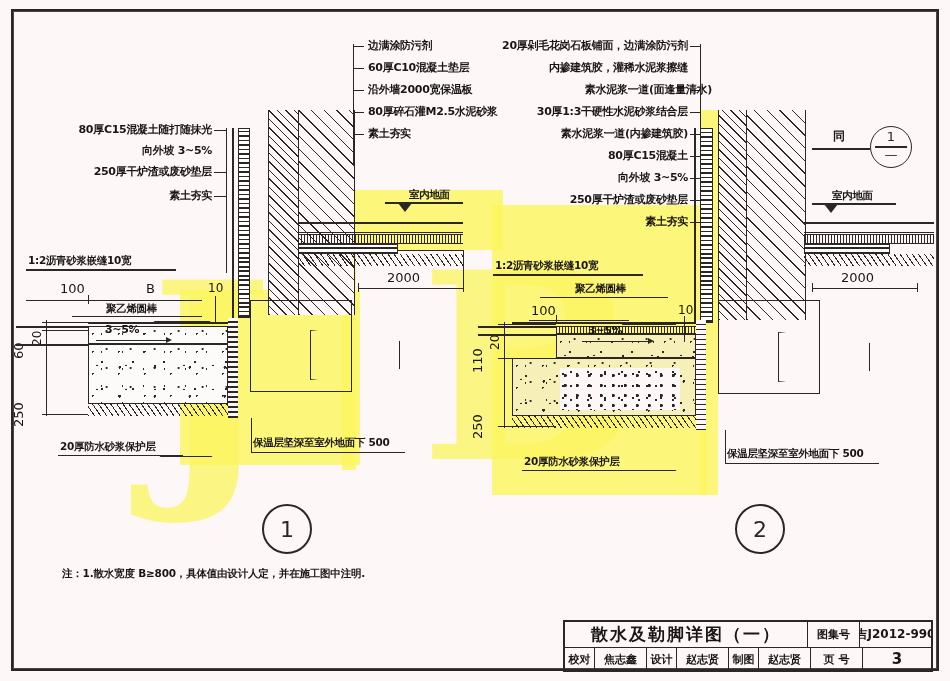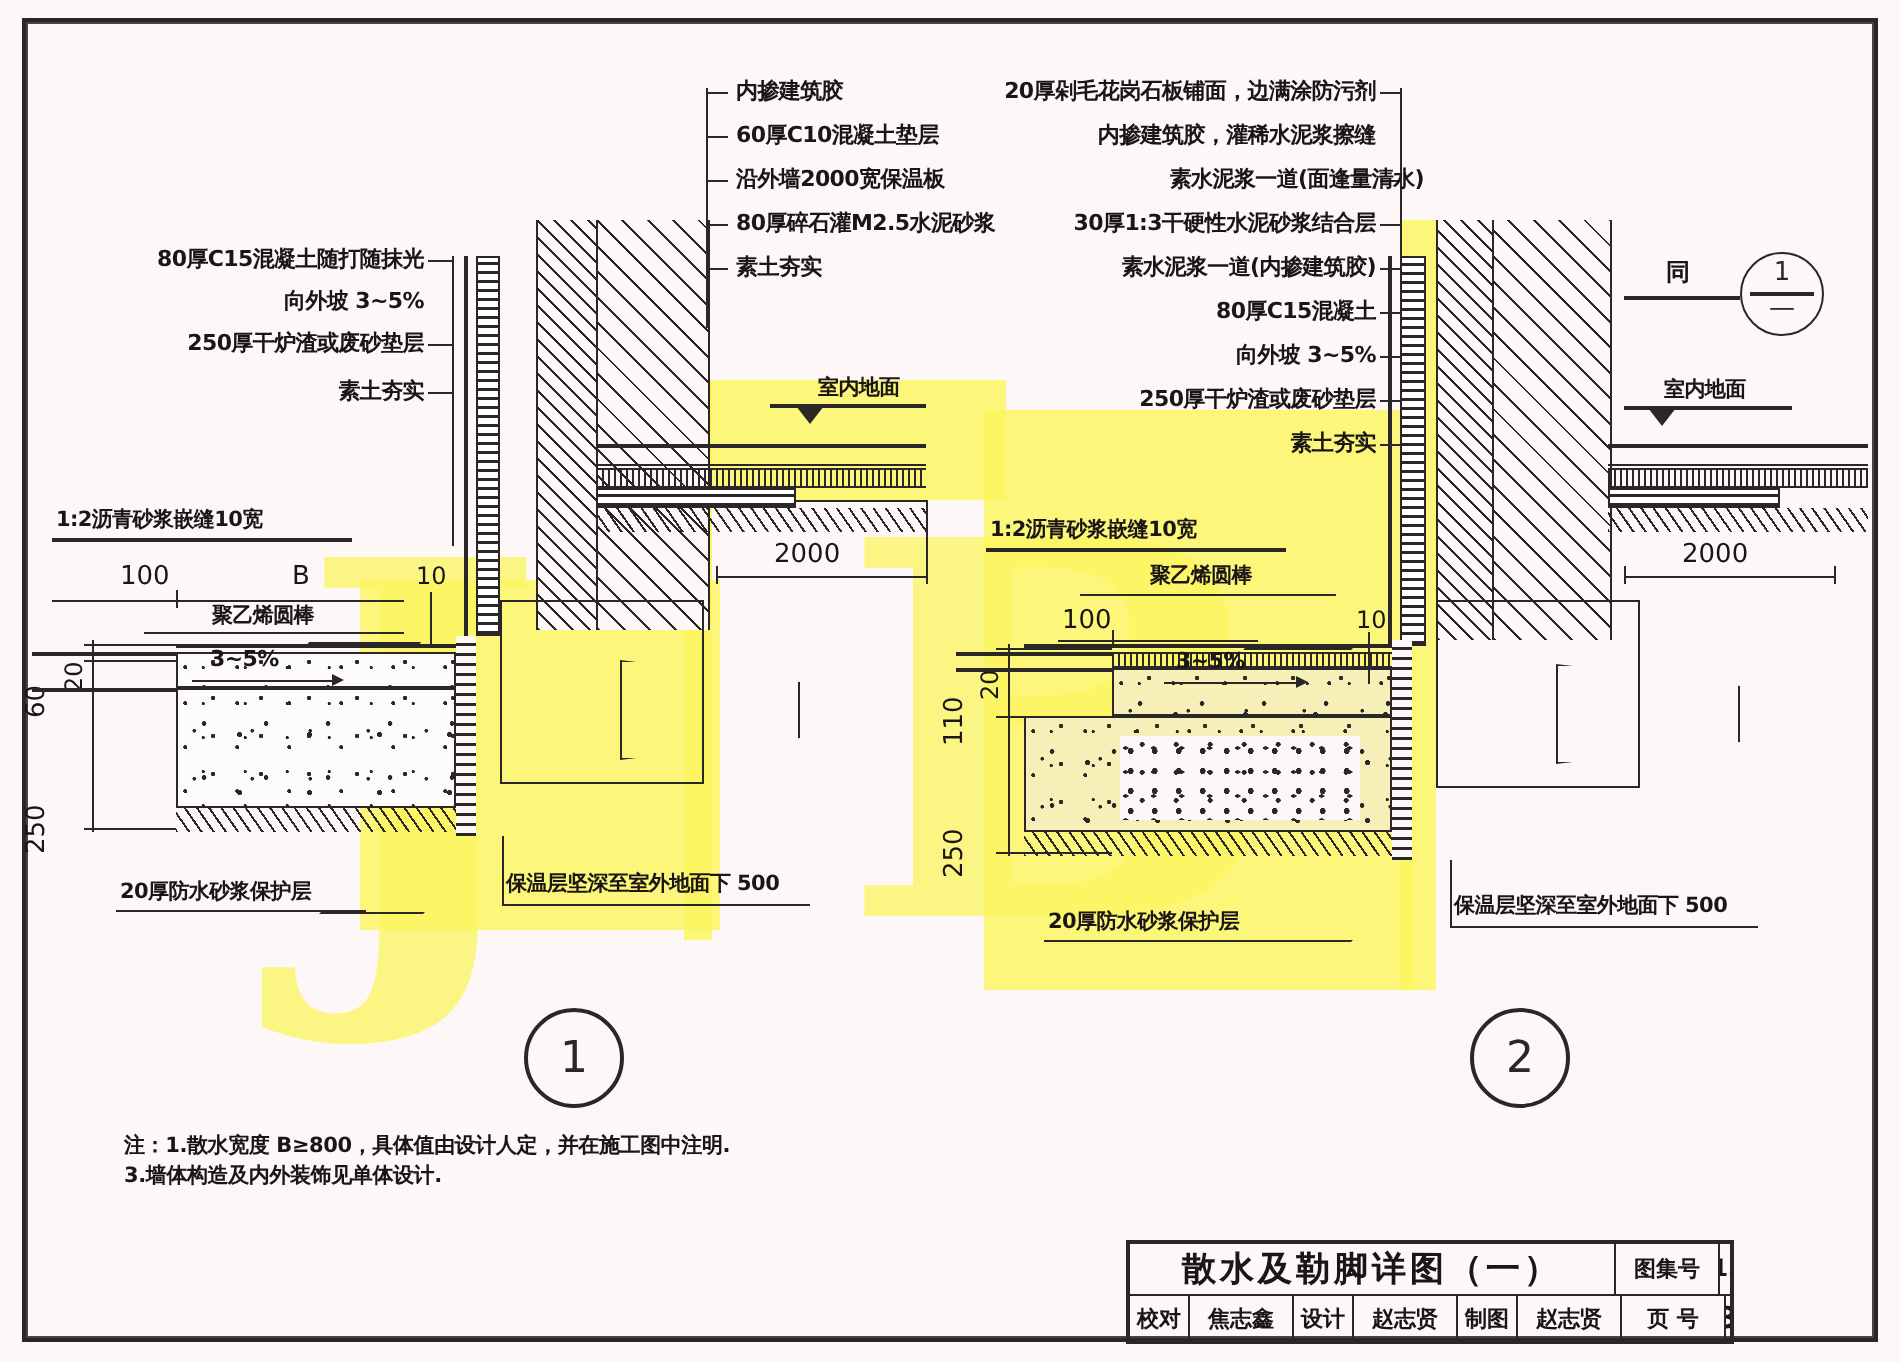--- a/index.html
+++ b/index.html
@@ -169,21 +169,21 @@
     font-size: 10.5px;
     color: #1a1616;
     font-weight: bold;
     line-height: 1.45;
     letter-spacing: -0.2px;
   }
   
   #titleblock {
     position: absolute;
     left: 563px; top: 620px;
-    width: 304px; height: 52px;
+    width: 370px; height: 52px;
     border: 2px solid #2b2726;
     box-sizing: border-box;
     display: flex;
     flex-direction: column;
   }
   #tb-row1 { display: flex; flex: 1.15; border-bottom: 1.5px solid #2b2726; }
   #tb-row2 { display: flex; flex: 1; }
   .tb-cell {
     display: flex;
     align-items: center;
@@ -282,21 +282,21 @@
   <div class="lbl r" style="left:0px; top:166px; width:212px;">250厚干炉渣或废砂垫层</div>
   <div class="lbl r" style="left:0px; top:190px; width:212px;">素土夯实</div>
 
   <div class="ln vl" style="left:353px; top:44px; width:1px; height:120px;"></div>
   <div class="ln hl" style="left:353px; top:46px; width:11px;"></div>
   <div class="ln hl" style="left:353px; top:68px; width:11px;"></div>
   <div class="ln hl" style="left:353px; top:90px; width:11px;"></div>
   <div class="ln hl" style="left:353px; top:112px; width:11px;"></div>
   <div class="ln hl" style="left:353px; top:134px; width:11px;"></div>
 
-  <div class="lbl" style="left:368px; top:40px;">内掺建筑胶</div>
+  <div class="lbl" style="left:368px; top:40px;">边满涂防污剂</div>
   <div class="lbl" style="left:368px; top:62px;">60厚C10混凝土垫层</div>
   <div class="lbl" style="left:368px; top:84px;">沿外墙2000宽保温板</div>
   <div class="lbl" style="left:368px; top:106px;">80厚碎石灌M2.5水泥砂浆</div>
   <div class="lbl" style="left:368px; top:128px;">素土夯实</div>
 
   <div class="lbl" style="left:409px; top:189px; font-size:10.5px;">室内地面</div>
   <div class="ln hl" style="left:385px; top:202px; width:78px; height:1.5px;"></div>
   <div class="lvl-tri" style="left:398px; top:203px;"></div>
 
   <div class="ln hl" style="left:358px; top:288px; width:105px; height:1px;"></div>
@@ -447,21 +447,20 @@
     <div class="bot">—</div>
   </div>
   <div class="ln hl" style="left:812px; top:148px; width:58px; height:1.5px;"></div>
 
   <div class="marker-circle" style="left:735px; top:504px; width:46px; height:46px;">
     <span>2</span>
   </div>
 
   <div id="notes">
     <div>注：1.散水宽度 B≥800，具体值由设计人定，并在施工图中注明.</div>
-    <div>3.墙体构造及内外装饰见单体设计.</div>
   </div>
 
   <div id="titleblock">
     <div id="tb-row1">
       <div class="tb-cell" id="tb-title">散水及勒脚详图（一）</div>
       <div class="tb-cell" id="tb-k-atlas">图集号</div>
       <div class="tb-cell" id="tb-v-atlas">吉J2012-990</div>
     </div>
     <div id="tb-row2">
       <div class="tb-cell tb-k">校对</div>

